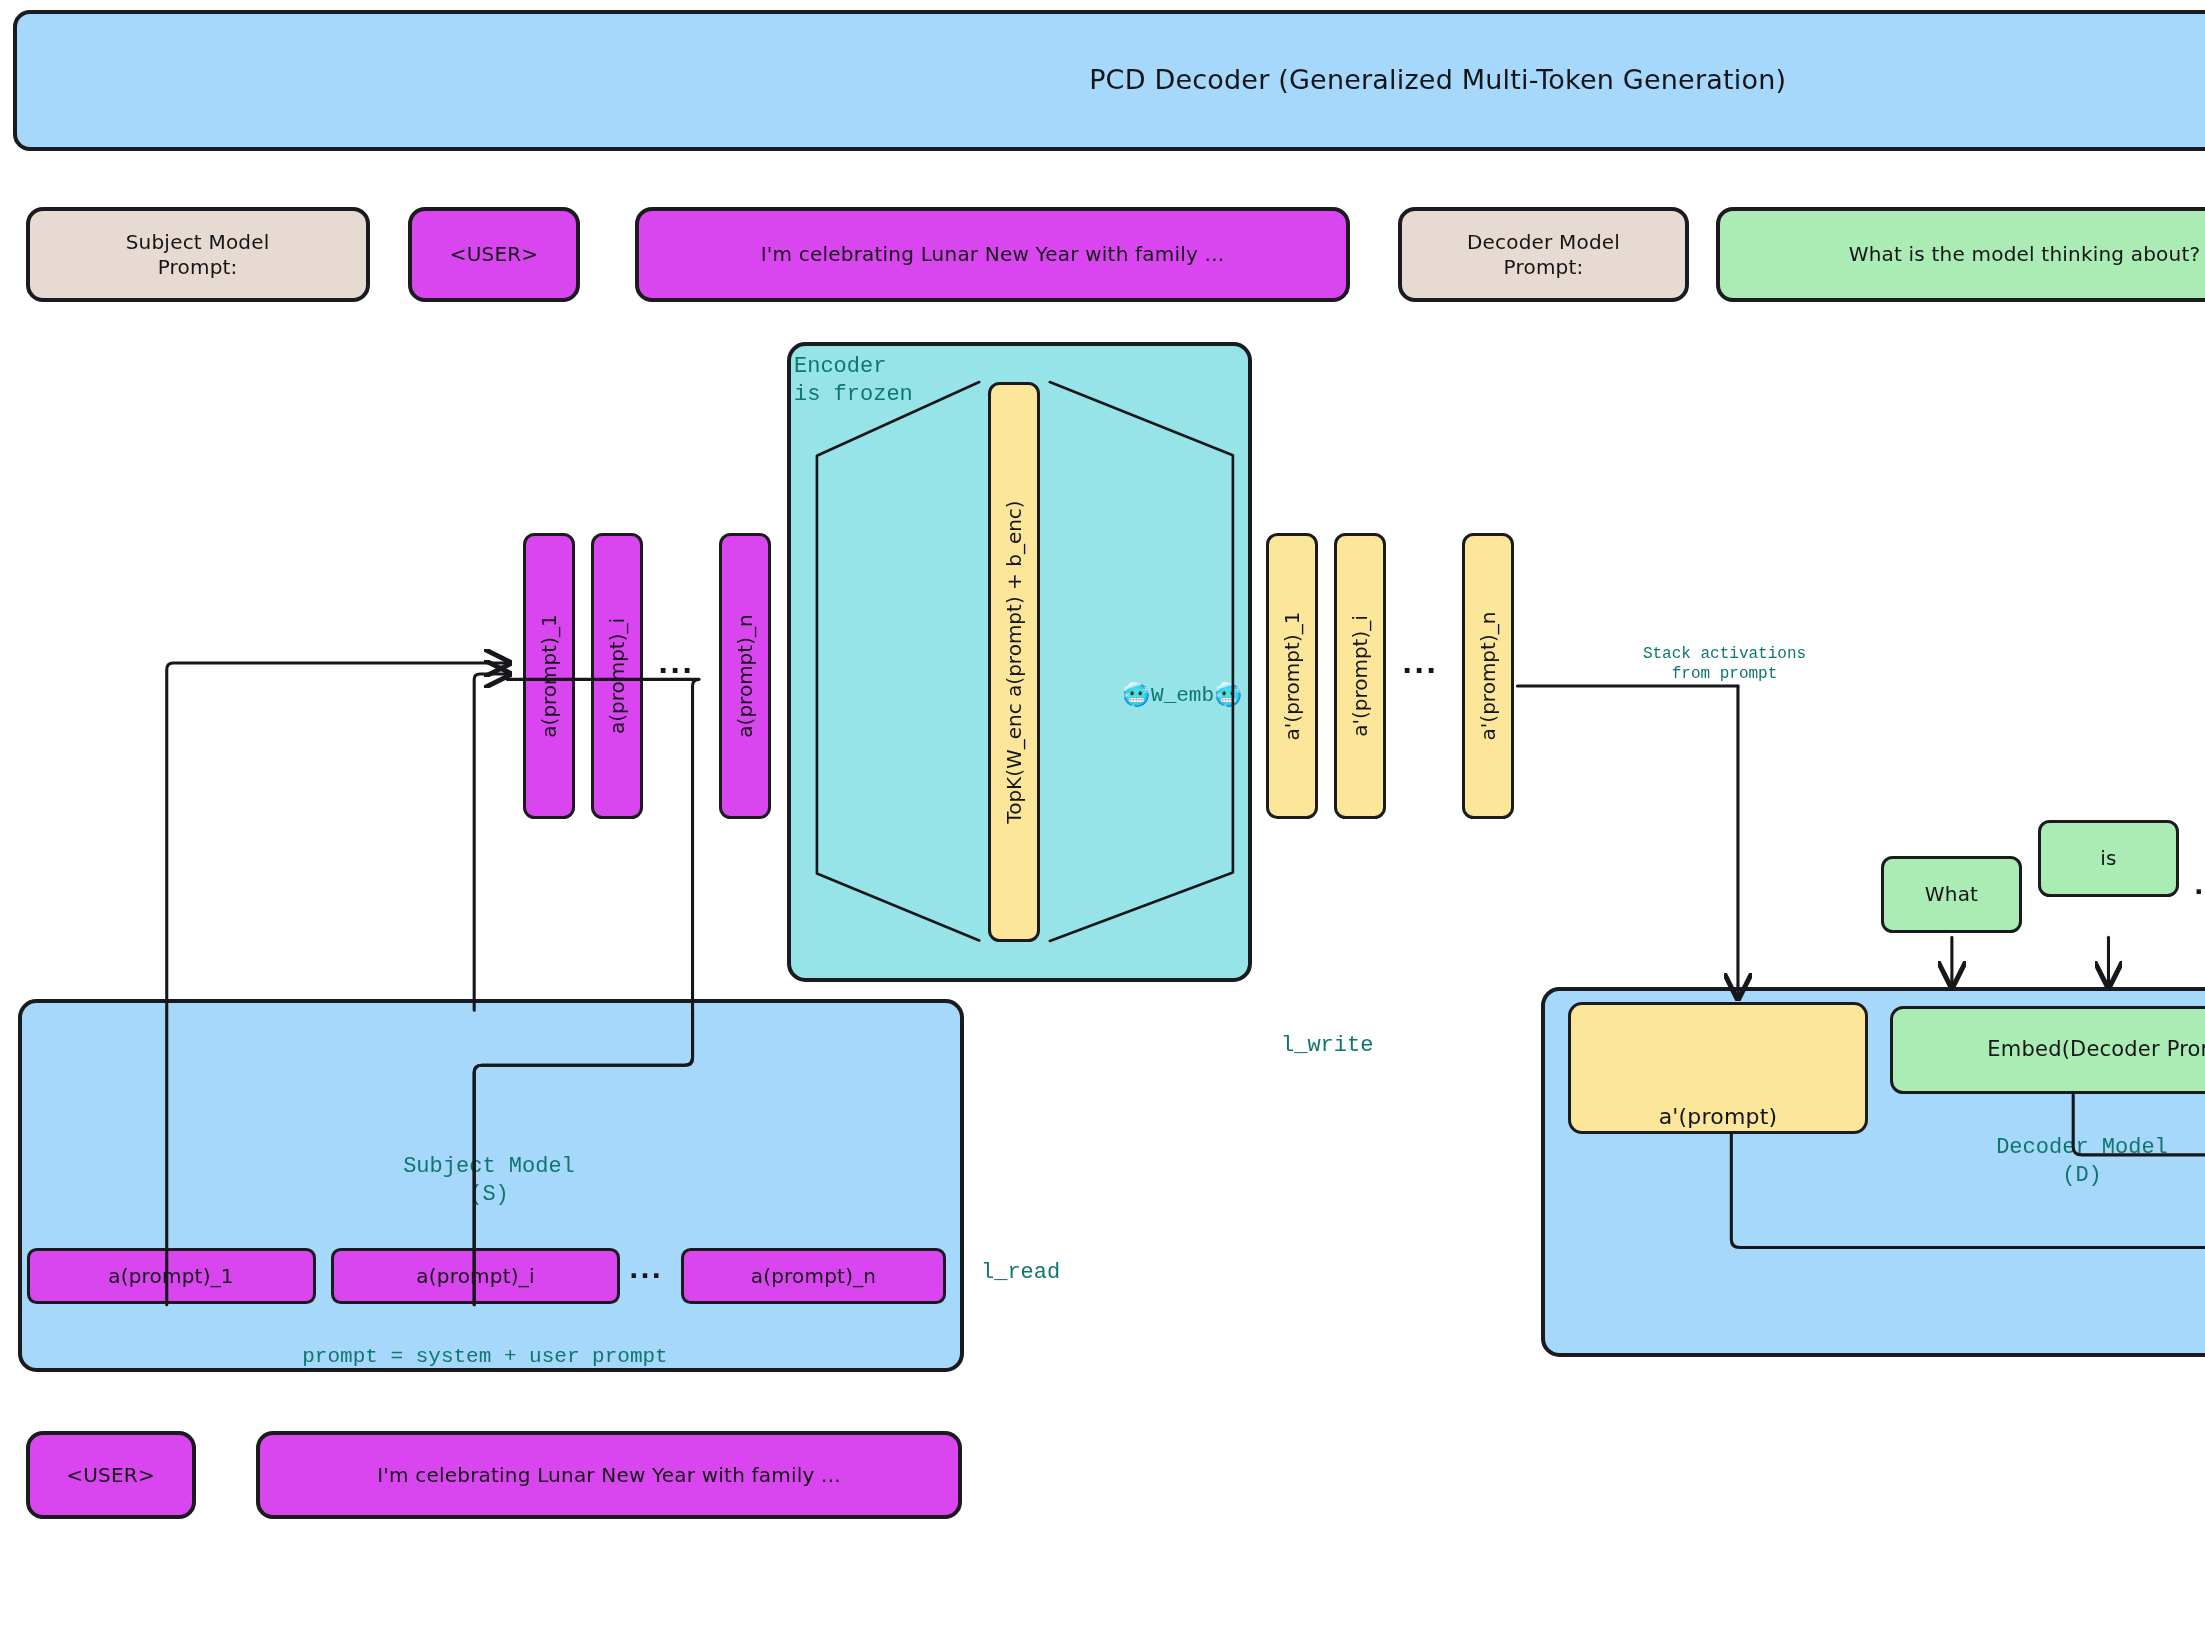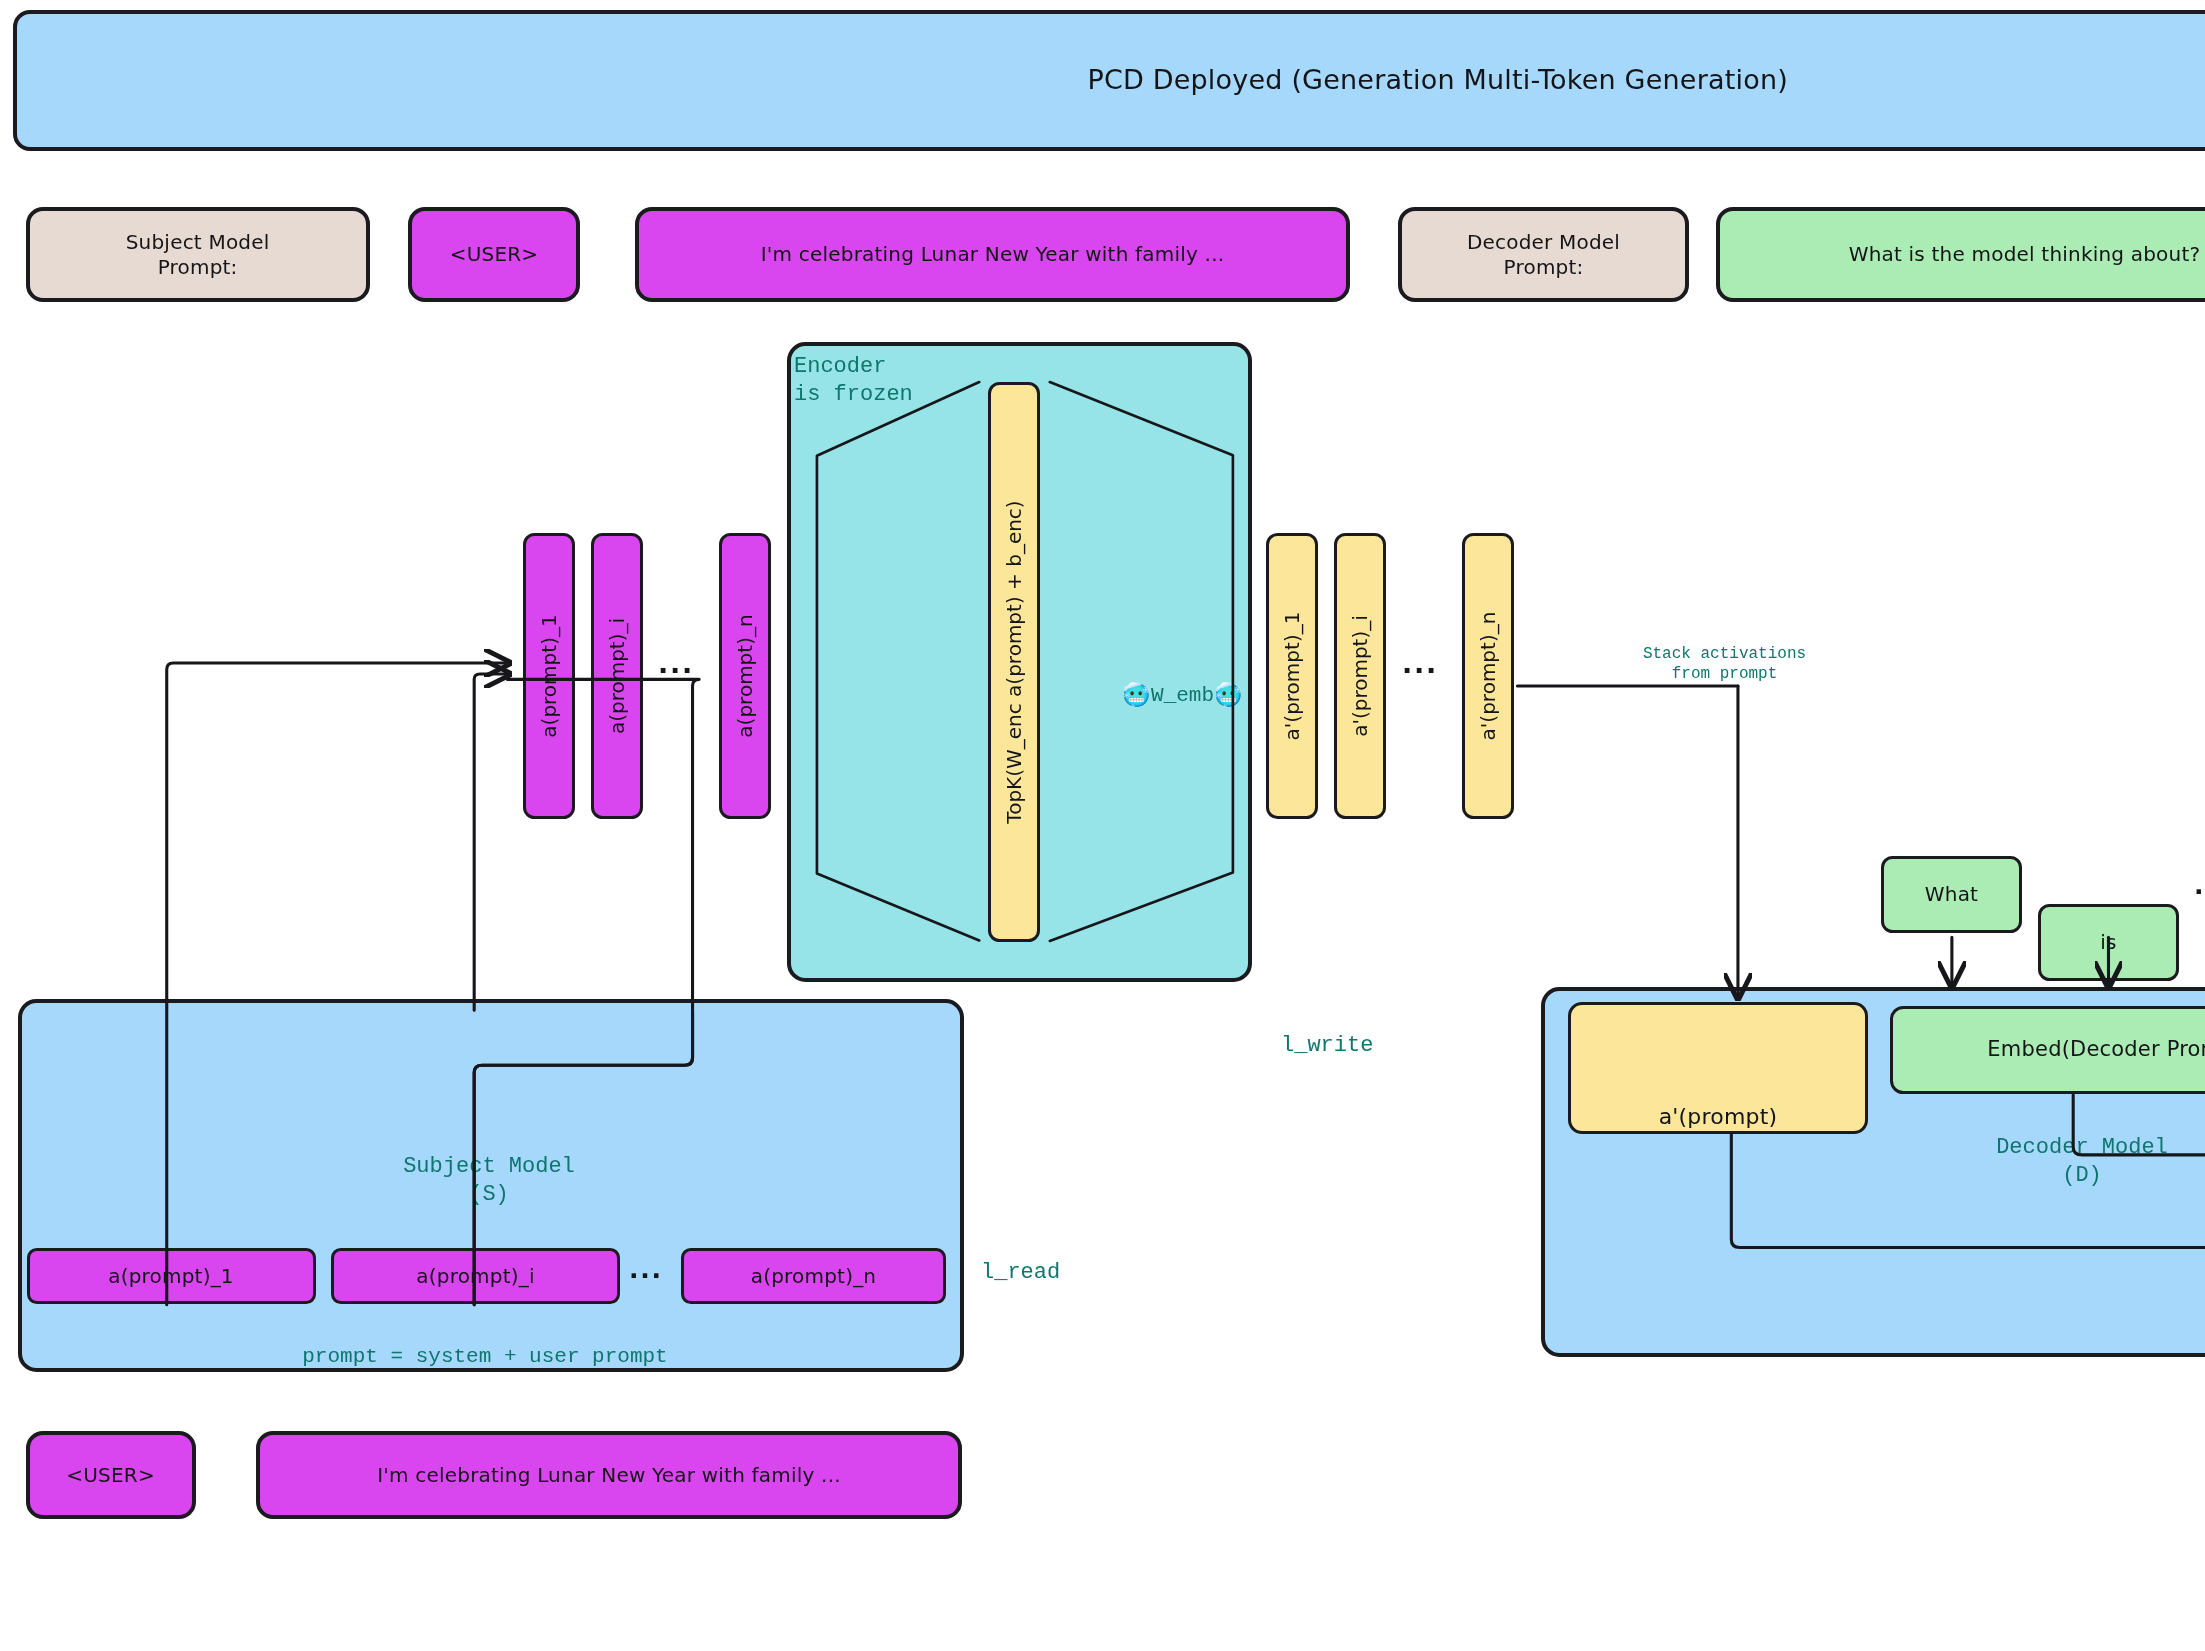--- a/index.html
+++ b/index.html
@@ -64,21 +64,21 @@
   .ln{fill:none;stroke:#17171b;stroke-width:7;stroke-linecap:round;stroke-linejoin:round;}
   .ln.thin{stroke-width:6;}
   .frozen{font-size:23px;vertical-align:-1.8px;}
 </style>
 </head>
 <body>
 
 <div id="canvas">
 
   <div class="box blue" style="left:13.2px;top:9.7px;width:2849px;height:141px;font-size:27px;">
-    <span>PCD Deployed (Generation Multi-Token Generation)</span>
+    <span>PCD Decoder (Generalized Multi-Token Generation)</span>
   </div>
 
   <div class="box beige" style="left:25.6px;top:207px;width:344px;height:95px;font-size:20px;white-space:pre;">
     <span>Subject Model
 Prompt:</span>
   </div>
 
   <div class="box purple" style="left:408px;top:207px;width:172px;height:95px;font-size:20px;">
     <span>&lt;USER&gt;</span>
   </div>
@@ -160,21 +160,21 @@
   <div class="box purple" style="left:25.6px;top:1431px;width:170px;height:88px;font-size:20px;">
     <span>&lt;USER&gt;</span>
   </div>
   <div class="box purple" style="left:256px;top:1431px;width:706px;height:88px;font-size:20px;">
     <span>I'm celebrating Lunar New Year with family ...</span>
   </div>
 
   <div class="box sm green" style="left:1881px;top:856px;width:141px;height:77px;font-size:20px;border-radius:11.5px;">
     <span>What</span>
   </div>
-  <div class="box sm green" style="left:2038px;top:904px;width:141px;height:77px;font-size:20px;border-radius:11.5px;">
+  <div class="box sm green" style="left:2038px;top:820px;width:141px;height:77px;font-size:20px;border-radius:11.5px;">
     <span>is</span>
   </div>
   <div class="dots" style="left:2194px;top:871px;font-size:25px;">...</div>
 
   <div class="box blue" style="left:1541px;top:987px;width:1294px;height:370px;border-radius:18.5px;"></div>
 
   <div class="box sm yellow" style="left:1568px;top:1002px;width:300px;height:132px;font-size:22px;border-radius:14px;align-items:flex-end;">
     <span>a'(prompt)</span>
   </div>
 

